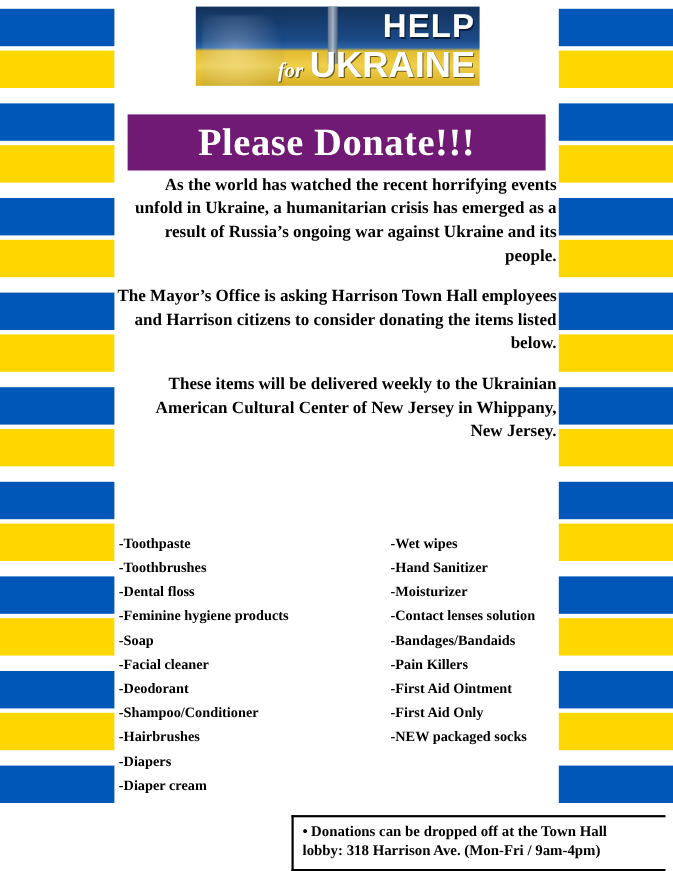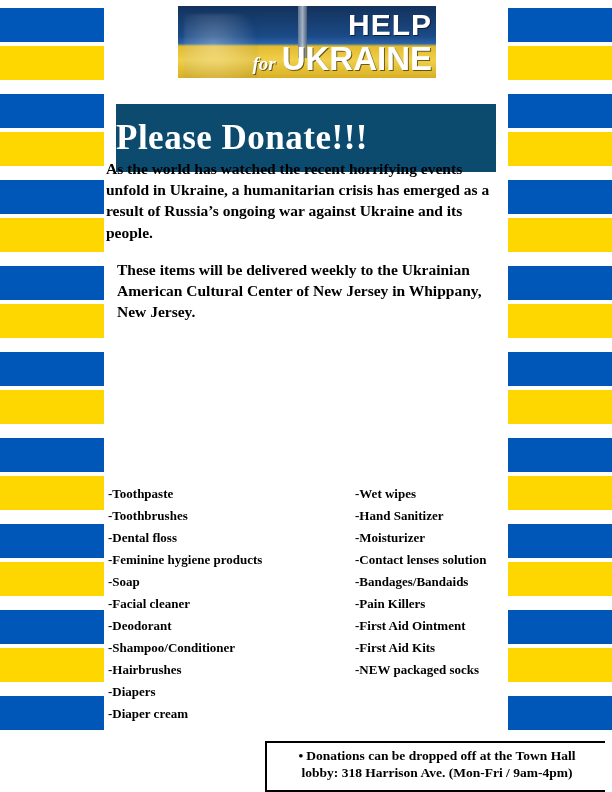--- a/index.html
+++ b/index.html
@@ -91,41 +91,41 @@
     font-size: 33px;
     letter-spacing: 0px;
   }
 
   
   .title-bar {
     position: absolute;
     left: 116px;
     top: 104px;
     width: 380px;
-    height: 68px;
-    background: #0c4a6e;
+    height: 51px;
+    background: #701a75;
     color: #ffffff;
     display: flex;
     align-items: center;
-    justify-content: flex-start;
+    justify-content: center;
   }
   .title-bar span {
     font-family: "Liberation Serif", serif;
     font-weight: bold;
     font-size: 35px;
     letter-spacing: .5px;
   }
 
   
   .body-block {
     position: absolute;
     left: 106px;
     top: 158px;
     width: 400px;
-    text-align: left;
+    text-align: right;
     color: #000000;
   }
   .para {
     font-family: "Liberation Serif", serif;
     font-weight: bold;
     font-size: 15.5px;
     line-height: 1.37;
     margin: 0 0 14px 0;
   }
   .para.p2 { margin-top: 16px; }
@@ -186,21 +186,20 @@
     background: #fff;
     padding: 5px 6px 0 8px;
     box-sizing: border-box;
   }
   .note-line {
     font-family: "Liberation Serif", serif;
     font-weight: bold;
     font-size: 13.5px;
     line-height: 1.25;
     color: #000;
-    text-align: center;
   }
   .note-line .bullet { margin-right: 3px; }
 </style>
 </head>
 <body>
 
 <div class="page">
 
   <div class="stripes left">
       <div class="stripe" style="background: rgb(0, 87, 183); top: 8px;"></div>
@@ -253,20 +252,21 @@
       </div>
     </div>
   </div>
 
   <div class="title-bar">
     <span>Please Donate!!!</span>
   </div>
 
   <div class="body-block">
     <p class="para p1">As the world has watched the recent horrifying events unfold in Ukraine, a humanitarian crisis has emerged as a result of Russia’s ongoing war against Ukraine and its people.</p>
+    <p class="para p2">The Mayor’s Office is asking Harrison Town Hall employees and Harrison citizens to consider donating the items listed below.</p>
     <p class="para p3">These items will be delivered weekly to the Ukrainian American Cultural Center of New Jersey in Whippany, New Jersey.</p>
   </div>
 
 
   <div class="col left-col">
       <div class="item">-Toothpaste</div>
       <div class="item">-Toothbrushes</div>
       <div class="item">-Dental floss</div>
       <div class="item">-Feminine hygiene products</div>
       <div class="item">-Soap</div>
@@ -278,21 +278,21 @@
       <div class="item">-Diaper cream</div>
     </div>
   <div class="col right-col">
       <div class="item">-Wet wipes</div>
       <div class="item">-Hand Sanitizer</div>
       <div class="item">-Moisturizer</div>
       <div class="item">-Contact lenses solution</div>
       <div class="item">-Bandages/Bandaids</div>
       <div class="item">-Pain Killers</div>
       <div class="item">-First Aid Ointment</div>
-      <div class="item">-First Aid Kits</div>
+      <div class="item">-First Aid Only</div>
       <div class="item">-NEW packaged socks</div>
     </div>
 
   <div class="note-box">
     <div class="note-line">
       <span class="bullet">•</span><span>Donations can be dropped off at the Town Hall</span>
     </div>
     <div class="note-line">
       <span>lobby: 318 Harrison Ave. (Mon-Fri / 9am-4pm)</span>
     </div>

